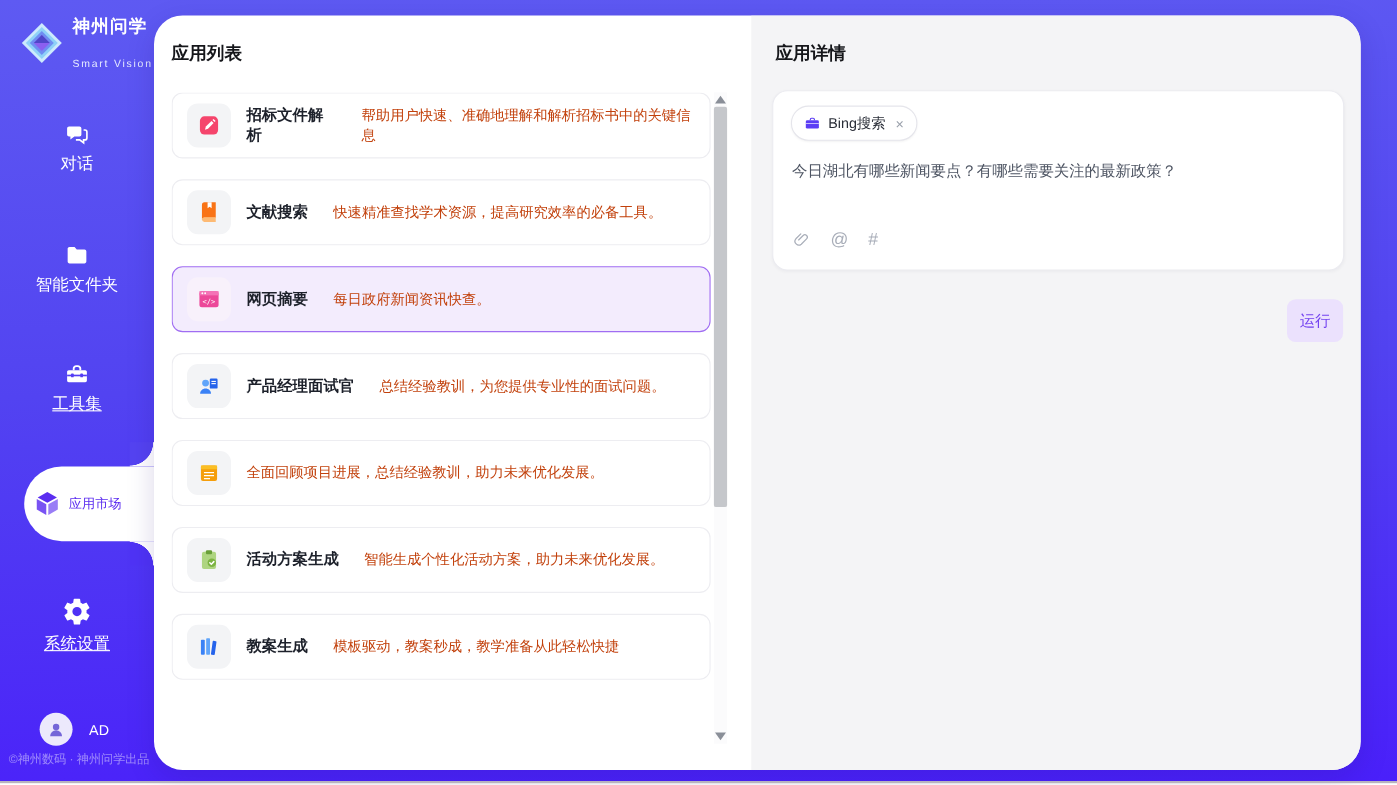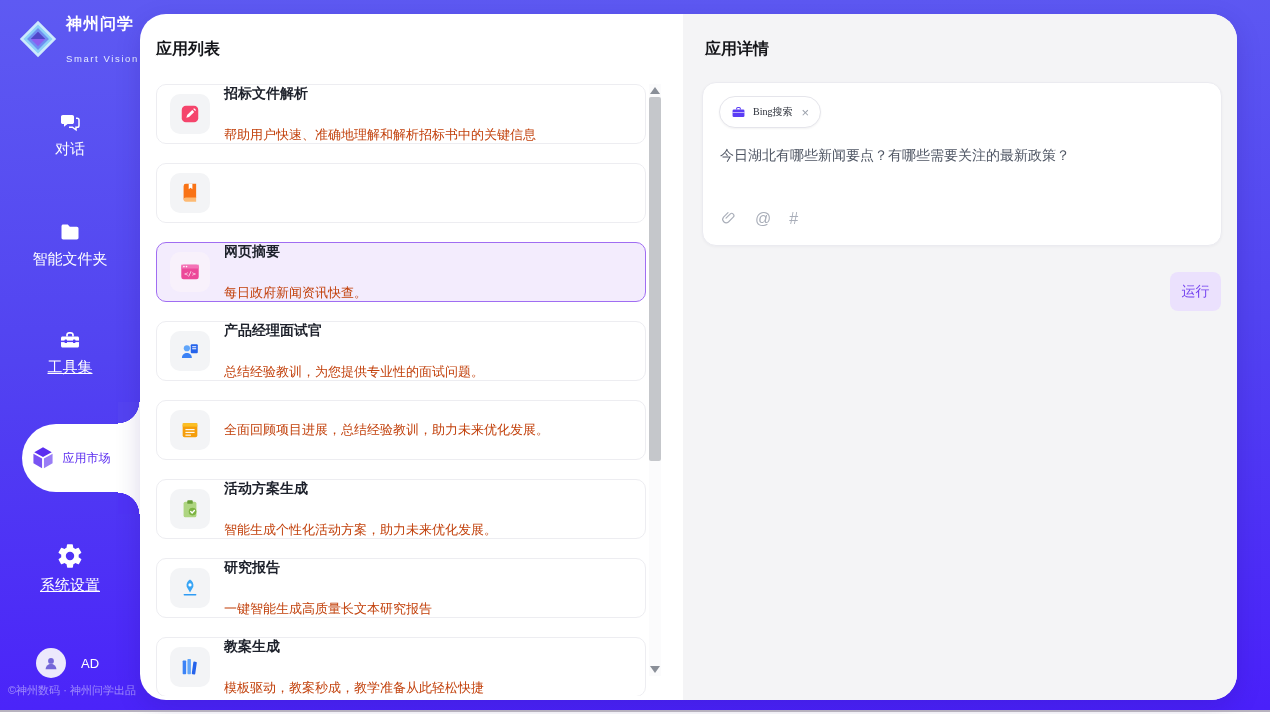--- a/index.html
+++ b/index.html
@@ -44,39 +44,39 @@
   .list-title{left:16px;top:25px;}
   .detail-title{left:565px;top:25px;}
 
   
   .list-body{position:absolute;left:16px;top:70px;width:492px;height:612px;overflow:hidden;}
   .card{box-sizing:border-box;width:490px;height:60px;border:1px solid #ededf1;border-radius:10px;
     background:#fff;display:flex;align-items:center;gap:14px;padding:0 13px;margin-bottom:19px;cursor:pointer;}
   .card.selected{background:#f3ecfd;border:1.5px solid #a06df2;}
   .tile{flex:0 0 40px;height:40px;border-radius:10px;background:#f3f4f6;display:grid;place-items:center;}
   .selected .tile{background:#f8f1fb;}
-  .card-text{display:flex;flex-direction:column;gap:23px;}
+  .card-text{display:flex;flex-direction:row;gap:23px;}
   .card-name{font-size:14px;font-weight:700;color:#1d212b;}
   .card-desc{font-size:13px;color:#c2410c;}
 
   
   .scrollbar{position:absolute;left:509px;top:70px;width:12px;height:592px;background:#fbfbfc;}
   .sb-up,.sb-down{position:absolute;left:1px;width:0;height:0;cursor:pointer;
     border-left:5px solid transparent;border-right:5px solid transparent;}
   .sb-up{top:3px;border-bottom:7px solid #8a8f98;}
   .sb-down{bottom:3px;border-top:7px solid #8a8f98;}
   .sb-thumb{position:absolute;left:0;top:13px;width:12px;height:364px;background:#c5c7cb;border-radius:2px;cursor:pointer;}
 
   
   .query-card{position:absolute;left:562px;top:68px;width:520px;height:164px;box-sizing:border-box;
     background:#fff;border:1px solid #ebebf0;border-radius:14px;box-shadow:0 1px 3px rgba(20,20,60,.04);}
   .tag{position:absolute;left:16px;top:13px;height:30px;display:inline-flex;align-items:center;gap:7px;
     padding:0 11px;border:1px solid #e5e5eb;border-radius:16px;background:#fff;
     box-shadow:0 1px 2px rgba(0,0,0,.05);cursor:pointer;}
-  .tag-label{font-size:10px;color:#2a2e38;font-family:Liberation Serif, serif;}
+  .tag-label{font-size:13px;color:#2a2e38;}
   .tag-close{font-size:13px;color:#9aa0ab;margin-left:2px;cursor:pointer;}
   .query-text{position:absolute;left:17px;top:62px;right:16px;font-size:14px;color:#4e5563;line-height:1.5;}
   .attach-row{position:absolute;left:17px;top:127px;display:flex;gap:18px;align-items:center;color:#a9aeb9;}
   .attach-glyph{font-size:16px;color:#a9aeb9;cursor:pointer;line-height:1;}
   .run-btn{position:absolute;left:1030px;top:258px;width:51px;height:39px;background:#ebe1fd;color:#7443f0;
     font-size:14px;border:none;border-radius:8px;display:grid;place-items:center;cursor:pointer;
     font-family:inherit;}
 </style>
 </head>
 <body>
@@ -179,20 +179,24 @@
       </div>
 
       <div class="card">
         <span class="tile">
           <svg width="22" height="22" viewBox="0 0 24 24">
             <path d="M5 4.5A2.5 2.5 0 017.5 2h11.2v15.5H7.5A2.5 2.5 0 005 20z" fill="#f97316"></path>
             <path d="M5 19.5A2.5 2.5 0 017.5 17h11.2v4.5H7.5A2.5 2.5 0 015 19.5z" fill="#fdba74"></path>
             <path d="M14.6 2v6l-2-1.6-2 1.6V2z" fill="#fff"></path>
           </svg>
         </span>
+        <span class="card-text">
+          <span class="card-name">文献搜索</span>
+          <span class="card-desc">快速精准查找学术资源，提高研究效率的必备工具。</span>
+        </span>
       </div>
 
       <div class="card selected">
         <span class="tile">
           <svg width="22" height="22" viewBox="0 0 24 24">
             <rect x="2.5" y="4" width="19" height="16" rx="2.5" fill="#ec4899"></rect>
             <rect x="2.5" y="4" width="19" height="4.2" fill="#f472b6"></rect>
             <circle cx="5.4" cy="6.1" r=".9" fill="#fff"></circle>
             <circle cx="8.2" cy="6.1" r=".9" fill="#fff"></circle>
             <text x="12" y="16.4" font-size="7" fill="#fff" text-anchor="middle" font-family="DejaVu Sans Mono, monospace">&lt;/&gt;</text>
@@ -243,33 +247,20 @@
             <circle cx="14.8" cy="14.8" r="4.2" fill="#7cb342"></circle>
             <path d="M12.8 14.8l1.5 1.5 2.5-2.6" stroke="#fff" stroke-width="1.5" fill="none" stroke-linecap="round"></path>
           </svg>
         </span>
         <span class="card-text">
           <span class="card-name">活动方案生成</span>
           <span class="card-desc">智能生成个性化活动方案，助力未来优化发展。</span>
         </span>
       </div>
 
-      <div class="card">
-        <span class="tile">
-          <svg width="22" height="22" viewBox="0 0 24 24">
-            <path d="M12 2.8c2.6 1.6 4.4 4.4 3.6 7.8l-3.6 6.2-3.6-6.2c-.8-3.4 1-6.2 3.6-7.8z" fill="#38a5f5"></path>
-            <circle cx="12" cy="8.6" r="1.8" fill="#fff"></circle>
-            <rect x="5" y="18.6" width="14" height="1.6" rx=".8" fill="#2f9bf4"></rect>
-          </svg>
-        </span>
-        <span class="card-text">
-          <span class="card-name">研究报告</span>
-          <span class="card-desc">一键智能生成高质量长文本研究报告</span>
-        </span>
-      </div>
 
       <div class="card">
         <span class="tile">
           <svg width="22" height="22" viewBox="0 0 24 24">
             <rect x="4" y="5" width="3.8" height="15" rx=".8" fill="#3b82f6"></rect>
             <rect x="9.2" y="3.4" width="3.8" height="16.6" rx=".8" fill="#60a5fa"></rect>
             <rect x="14.8" y="6.2" width="3.8" height="13.8" rx=".8" fill="#2563eb" transform="rotate(8 16.7 13)"></rect>
           </svg>
         </span>
         <span class="card-text">

